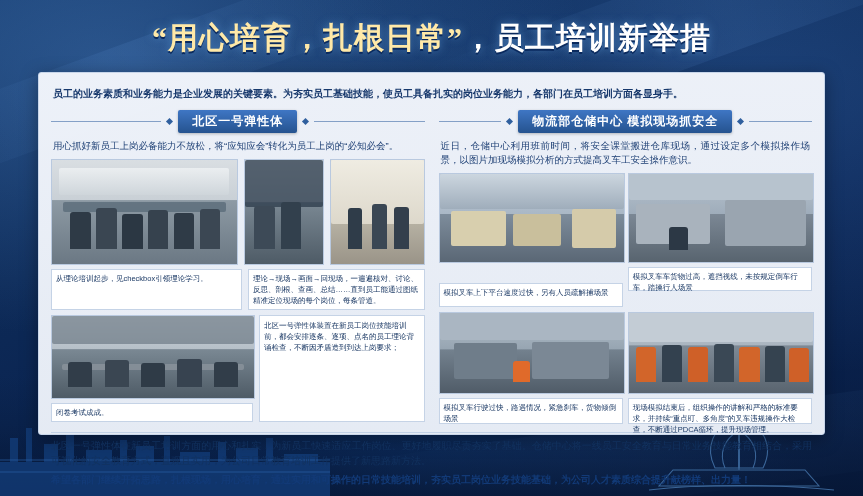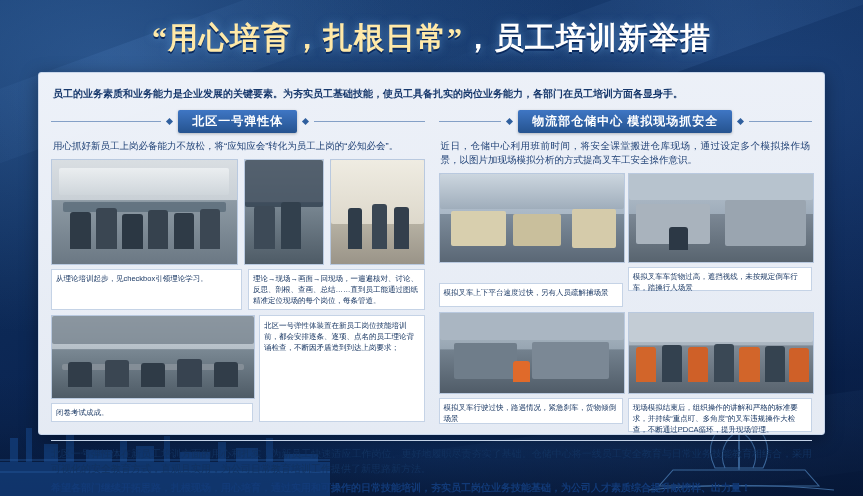--- a/index.html
+++ b/index.html
@@ -262,21 +262,21 @@
             <div class="ph scene-crowd" style="width:100%;height:80px;">
               <div class="blob" style="left:0;top:0;width:100%;height:36%;background:#c3ccd5;"></div>
               <div class="fig" style="left:4%;width:11%;height:44%;background:#d2652a;"></div>
               <div class="fig" style="left:18%;width:11%;height:46%;background:#33414f;"></div>
               <div class="fig" style="left:32%;width:11%;height:43%;background:#cf6028;"></div>
               <div class="fig" style="left:46%;width:11%;height:47%;background:#3a4855;"></div>
               <div class="fig" style="left:60%;width:11%;height:44%;background:#d2652a;"></div>
               <div class="fig" style="left:74%;width:11%;height:45%;background:#354350;"></div>
               <div class="fig" style="left:87%;width:11%;height:42%;background:#cf6028;"></div>
             </div>
-            <div class="cap-below" style="margin-top:4px;height:34px;">现场模拟结束后，组织操作的讲解和严格的标准要求，并持续“重点盯、多角度”的叉车违规操作大检查，不断通过PDCA循环，提升现场管理。</div>
+            <div class="cap-below" style="margin-top:4px;height:26px;">现场模拟结束后，组织操作的讲解和严格的标准要求，并持续“重点盯、多角度”的叉车违规操作大检查，不断通过PDCA循环，提升现场管理。</div>
           </div>
         </div>
       </div>
 
     </div>
 
     <div class="footer">
       <p>北区一号弹性体在新员工培训方面的用心和扎实，为新员工快速适应工作岗位、更好地履职尽责夯实了基础。仓储中心将一线员工安全教育与日常业务技能教育相结合，采用可视化的安全教育方式，直观且实用，为公司日常教育培训工作提供了新思路新方法。</p>
       <p class="last">希望各部门继续开拓思路，扎根现场，用心培育，通过实用和可操作的日常技能培训，夯实员工岗位业务技能基础，为公司人才素质综合提升献榜样、出力量！</p>
     </div>

